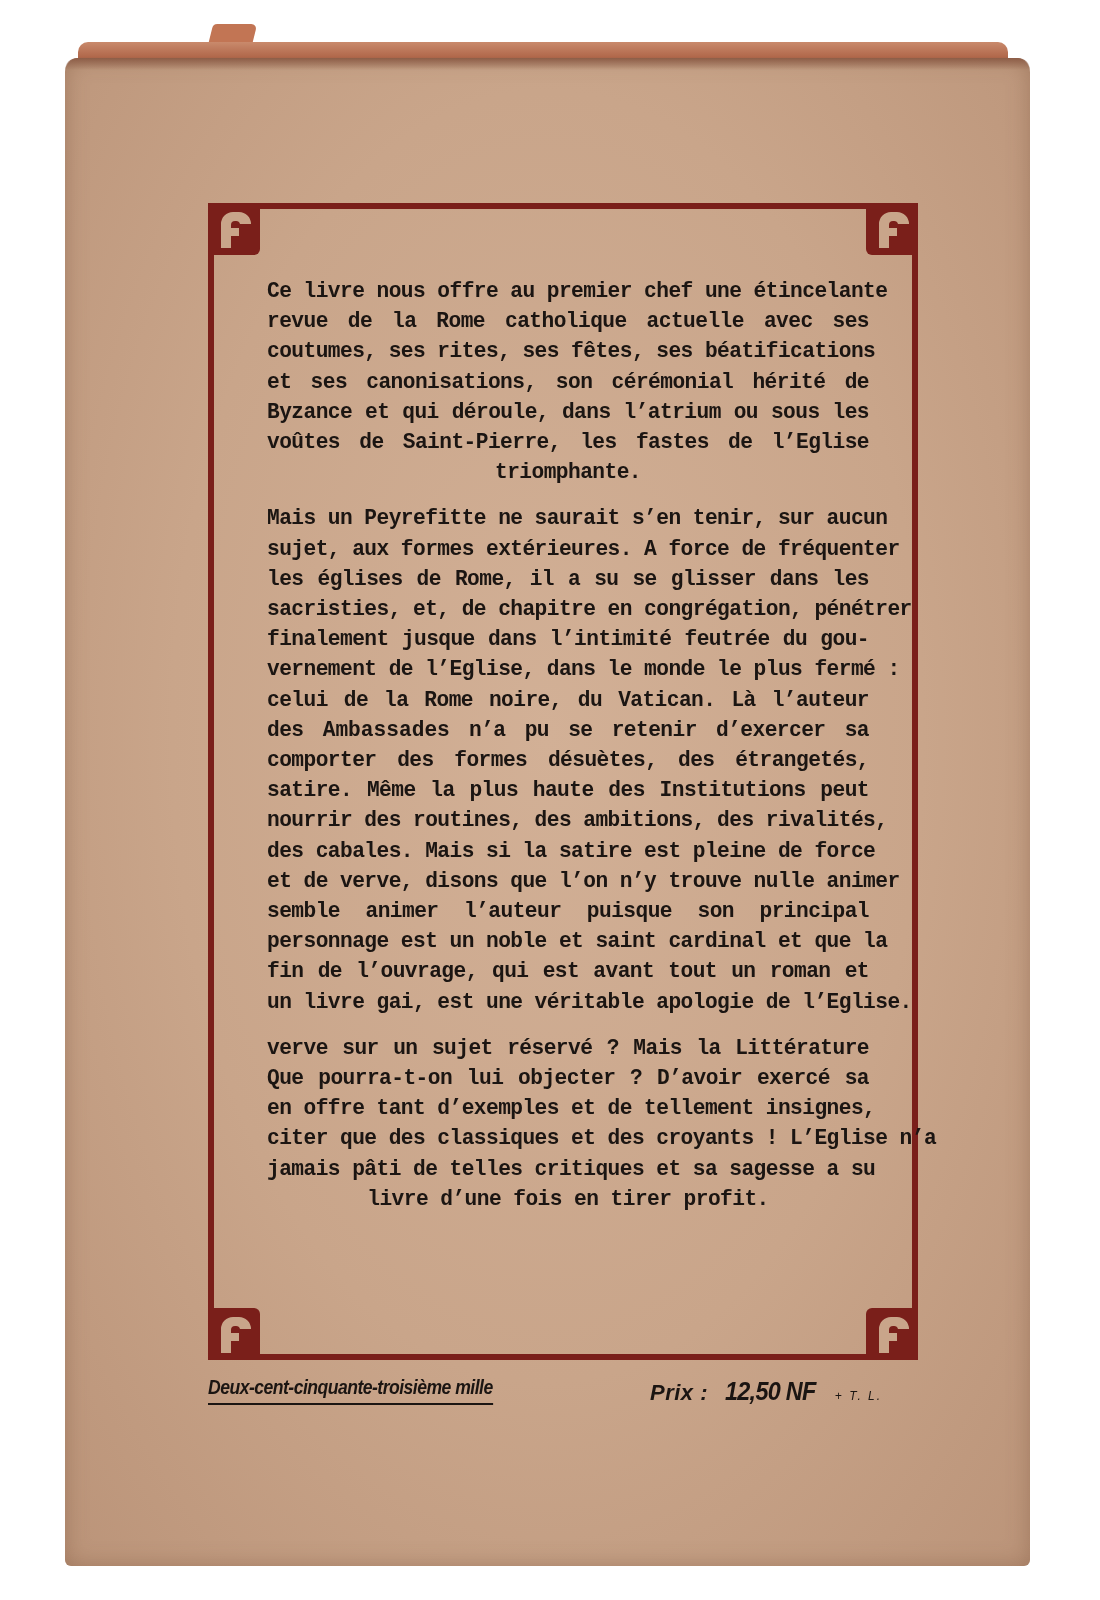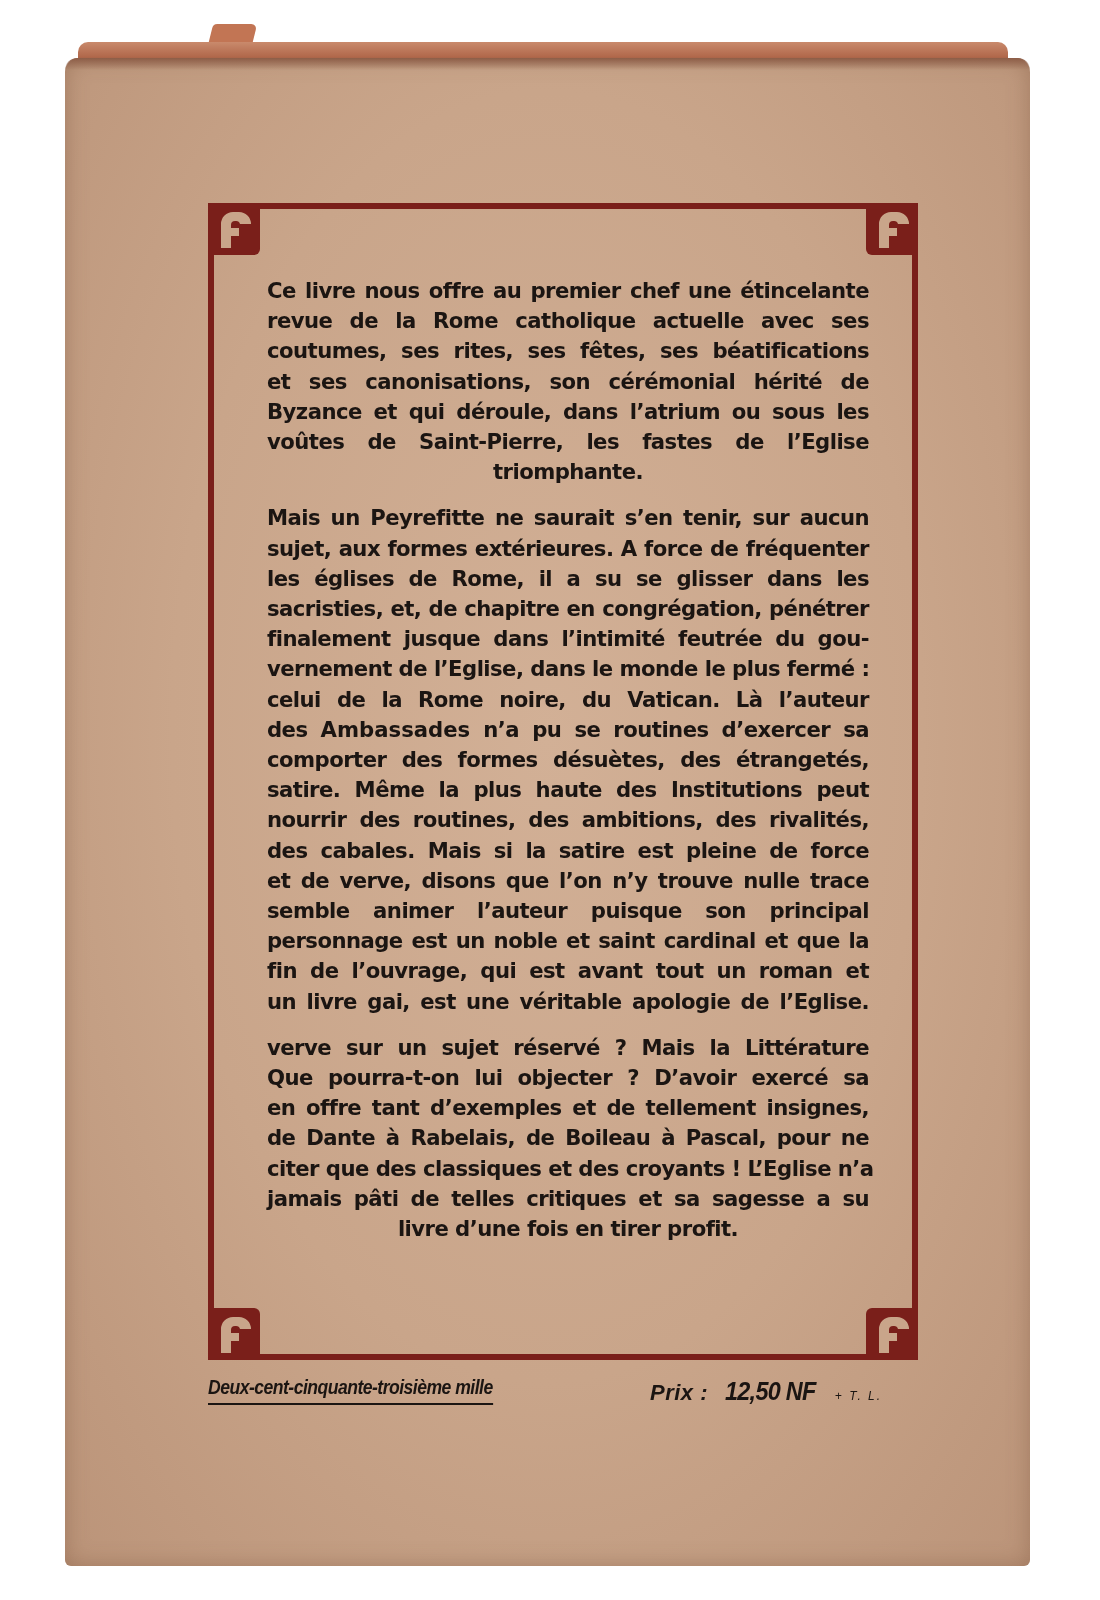--- a/index.html
+++ b/index.html
@@ -38,21 +38,21 @@
   .corner.tl { left: -6px; top: -6px; border-radius: 3px 0 6px 0; }
   .corner.tr { right: -6px; top: -6px; border-radius: 0 3px 0 6px; }
   .corner.bl { left: -6px; bottom: -6px; border-radius: 0 6px 0 3px; }
   .corner.br { right: -6px; bottom: -6px; border-radius: 6px 0 3px 0; }
   .corner svg { width: 38px; height: 42px; }
   .text-block {
     position: absolute; left: 53px; top: 67px; width: 610px;
     color: #1b1512; font-size: 21.2px; line-height: 30.2px; font-weight: bold;
     font-family: "DejaVu Sans", sans-serif; letter-spacing: -0.55px;
   }
-  .para { margin: 0 8px 16px 0; text-align: justify; text-align-last: justify; }
+  .para { margin: 0 8px 16px 0; text-align: justify; text-align-last: justify; font-family: Liberation Mono, monospace; }
   .line { display: block; text-align: justify; text-align-last: justify; white-space: nowrap; }
   .line.center { text-align: right; text-align-last: center; }
   .line b { font-weight: 900; letter-spacing: 0px; }
   .footer {
     position: absolute; left: 143px; top: 1318px; width: 720px; height: 40px;
     color: #1b1512; font-family: "Liberation Sans", sans-serif; font-weight: bold; font-style: italic;
   }
   .printing {
     position: absolute; left: 0; top: 0; font-size: 20px; letter-spacing: -0.6px;
     transform: scaleX(0.88); transform-origin: left center; padding-bottom: 4px;
@@ -104,36 +104,35 @@
         <span class="line center">triomphante.</span>
       </div>
       <div class="para">
         <span class="line">Mais un Peyrefitte ne saurait s’en tenir, sur aucun</span>
         <span class="line">sujet, aux formes extérieures. A force de fréquenter</span>
         <span class="line">les églises de Rome, il a su se glisser dans les</span>
         <span class="line">sacristies, et, de chapitre en congrégation, pénétrer</span>
         <span class="line">finalement jusque dans l’intimité feutrée du gou-</span>
         <span class="line">vernement de l’Eglise, dans le monde le plus fermé :</span>
         <span class="line">celui de la Rome noire, du Vatican. Là l’auteur</span>
-        <span class="line"><span>des</span> <b>Ambassades</b> <span>n’a pu se routines d’exercer sa</span></span>
+        <span class="line"><span>des</span> <b>Ambassades</b> <span>n’a pu se retenir d’exercer sa</span></span>
         <span class="line">comporter des formes désuètes, des étrangetés,</span>
         <span class="line">satire. Même la plus haute des Institutions peut</span>
         <span class="line">nourrir des routines, des ambitions, des rivalités,</span>
         <span class="line">des cabales. Mais si la satire est pleine de force</span>
-        <span class="line">et de verve, disons que l’on n’y trouve nulle trace</span>
+        <span class="line">et de verve, disons que l’on n’y trouve nulle animer</span>
         <span class="line">semble animer l’auteur puisque son principal</span>
         <span class="line">personnage est un noble et saint cardinal et que la</span>
         <span class="line">fin de l’ouvrage, qui est avant tout un roman et</span>
         <span class="line">un livre gai, est une véritable apologie de l’Eglise.</span>
       </div>
       <div class="para">
         <span class="line">verve sur un sujet réservé ? Mais la Littérature</span>
         <span class="line">Que pourra-t-on lui objecter ? D’avoir exercé sa</span>
         <span class="line">en offre tant d’exemples et de tellement insignes,</span>
-        <span class="line">de Dante à Rabelais, de Boileau à Pascal, pour ne</span>
         <span class="line">citer que des classiques et des croyants ! L’Eglise n’a</span>
         <span class="line">jamais pâti de telles critiques et sa sagesse a su</span>
         <span class="line center">livre d’une fois en tirer profit.</span>
       </div>
     </div>
   </div>
 
   <div class="footer">
     <span class="printing">Deux-cent-cinquante-troisième mille</span>
     <span class="price-wrap">

